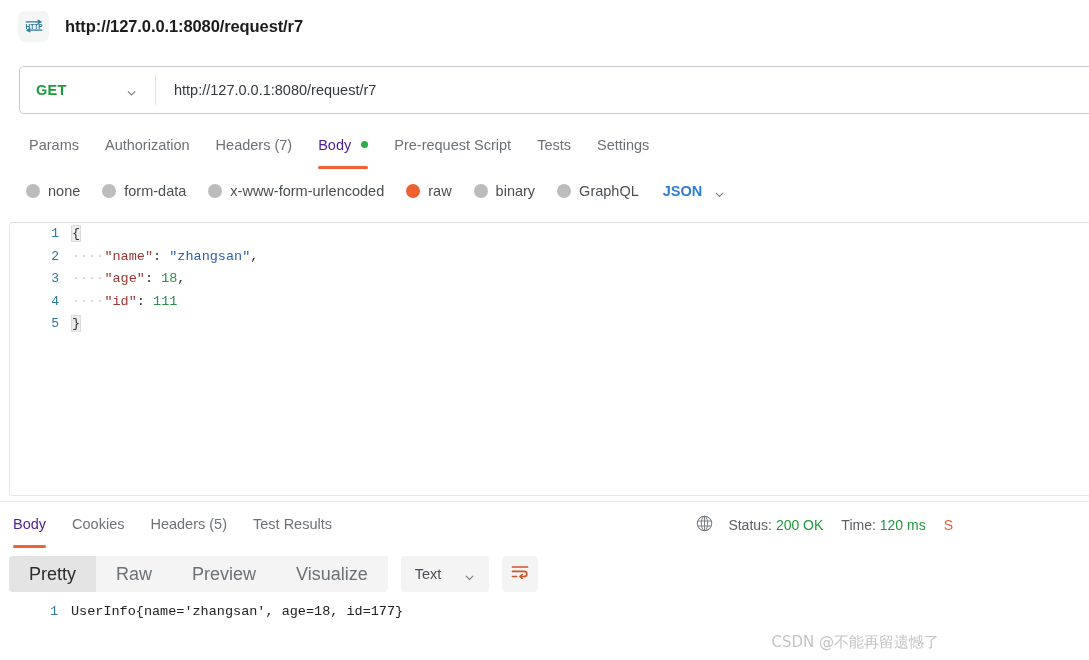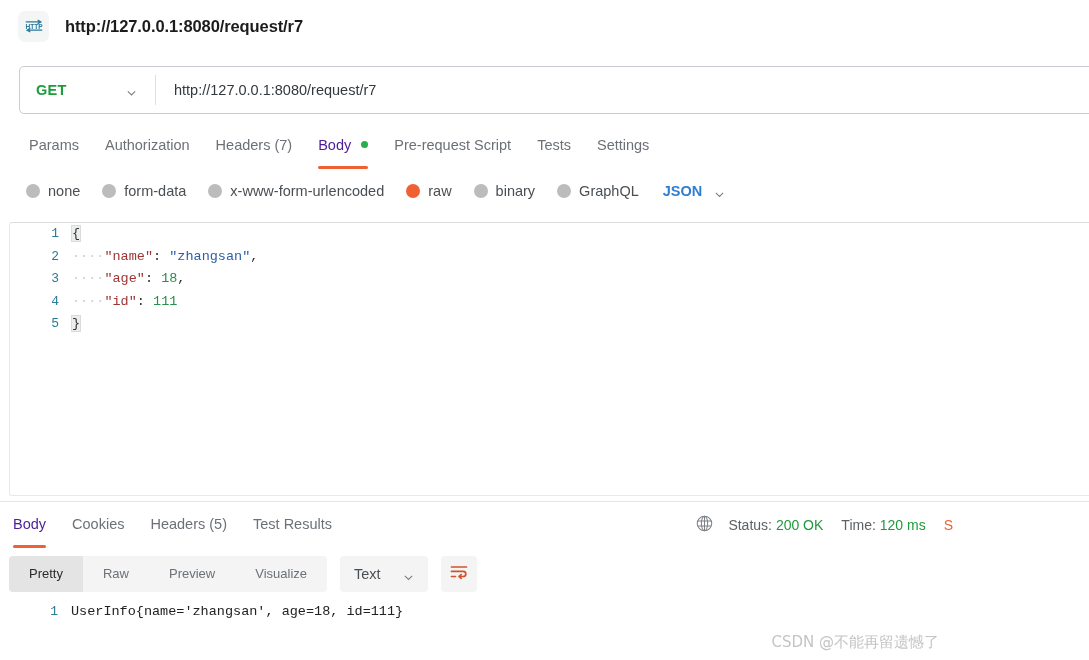--- a/index.html
+++ b/index.html
@@ -161,21 +161,21 @@
   .res-toolbar {
     position: absolute; left: 9px; top: 556px;
     display: flex; align-items: center; height: 36px;
   }
   .seg {
     display: flex; align-items: center;
     background: #f4f4f4; border-radius: 4px; height: 36px; overflow: hidden;
   }
   .seg-btn {
     padding: 0 20px; height: 36px; line-height: 36px;
-    font-size: 13px; color: #6b7177; cursor: pointer; white-space: nowrap;
+    font-size: 18px; color: #6b7177; cursor: pointer; white-space: nowrap;
   }
   .seg-btn.active { background: #e4e4e4; color: #2b2b2b; }
   .sel-box {
     display: flex; align-items: center; justify-content: space-between;
     background: #f4f4f4; border-radius: 4px;
     height: 36px; margin-left: 13px; padding: 0 14px; min-width: 88px;
     cursor: pointer;
   }
   .sel-text { font-size: 14.5px; color: #4a4f54; }
   .sel-chev { margin-left: 14px; width: 11px; height: 11px; }
@@ -386,20 +386,20 @@
           <path d="M12.2 12.6 L10.1 14.5 L12.2 16.4" stroke="#d2532a" stroke-width="1.7" fill="none" stroke-linecap="round" stroke-linejoin="round"></path>
         </svg>
       </span>
     </div>
   </div>
 
   <div class="res-body">
     <div id="response-rows">
         <div class="rb-row">
           <div class="rb-gutter">1</div>
-          <div class="rb-code">UserInfo{name='zhangsan', age=18, id=111}</div>
+          <div class="rb-code">UserInfo{name='zhangsan', age=18, id=177}</div>
         </div>
       </div>
   </div>
 
   <div class="watermark">CSDN @不能再留遗憾了</div>
 
 </div>
 
 </body></html>

